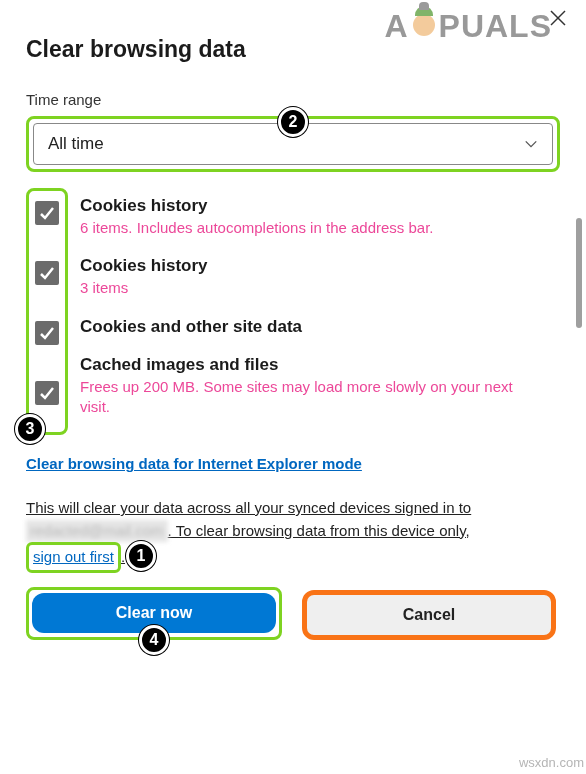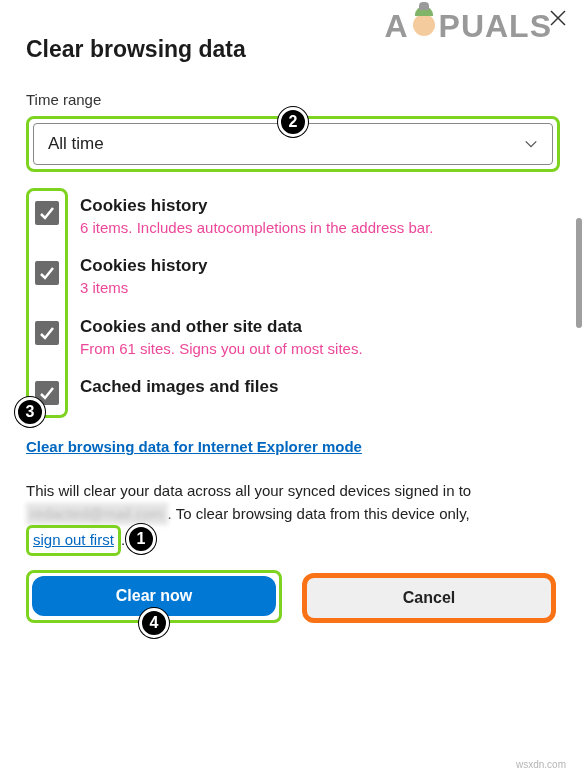--- a/index.html
+++ b/index.html
@@ -168,20 +168,21 @@
       cursor: pointer;
       display: inline-block;
       margin-top: 20px;
       margin-bottom: 25px;
     }
     .desc-text {
       font-size: 15px;
       color: #222;
       line-height: 1.5;
       margin-bottom: 14px;
+      text-decoration: underline;
     }
     .blur-span {
       display: inline-block;
       background: #e5e5e5;
       color: #bbb;
       filter: blur(2px);
       padding: 0 4px;
     }
     .signout-wrap {
       display: inline-block;
@@ -225,22 +226,22 @@
     .btn-secondary {
       background: #efefef;
       color: #222;
       border: 5px solid #f97316;
       margin-top: 3px;
       margin-right: 4px;
     }
     .footer {
       position: absolute;
       bottom: 4px;
-      right: 20px;
-      font-size: 10px;
+      right: 2px;
+      font-size: 13px;
       color: #b5b5b5;
     }
     .b-2 { top: -12px; left: 50%; margin-left: -15px; }
     .b-3 { bottom: -12px; left: -14px; }
     .b-1 { top: -4px; right: -38px; }
     .b-4 { bottom: -18px; left: 50%; margin-left: -15px; }
   </style>
 </head>
 <body>
 
@@ -305,24 +306,24 @@
       <div class="item">
         <div class="item-title">Cookies history</div>
         <div class="item-desc">6 items. Includes autocompletions in the address bar.</div>
       </div>
       <div class="item">
         <div class="item-title">Cookies history</div>
         <div class="item-desc">3 items</div>
       </div>
       <div class="item">
         <div class="item-title">Cookies and other site data</div>
-        <div class="item-desc">From 61 sites. Signs you out of most sites.</div>
       </div>
       <div class="item">
         <div class="item-title">Cached images and files</div>
+        <div class="item-desc">Frees up 200 MB. Some sites may load more slowly on your next visit.</div>
       </div>
     </div>
   </div>
 
   <div class="scrollbar"></div>
 
   <a class="link">Clear browsing data for Internet Explorer mode</a>
 
   <div class="desc-text">
     <span>This will clear your data across all your synced devices signed in to </span>

